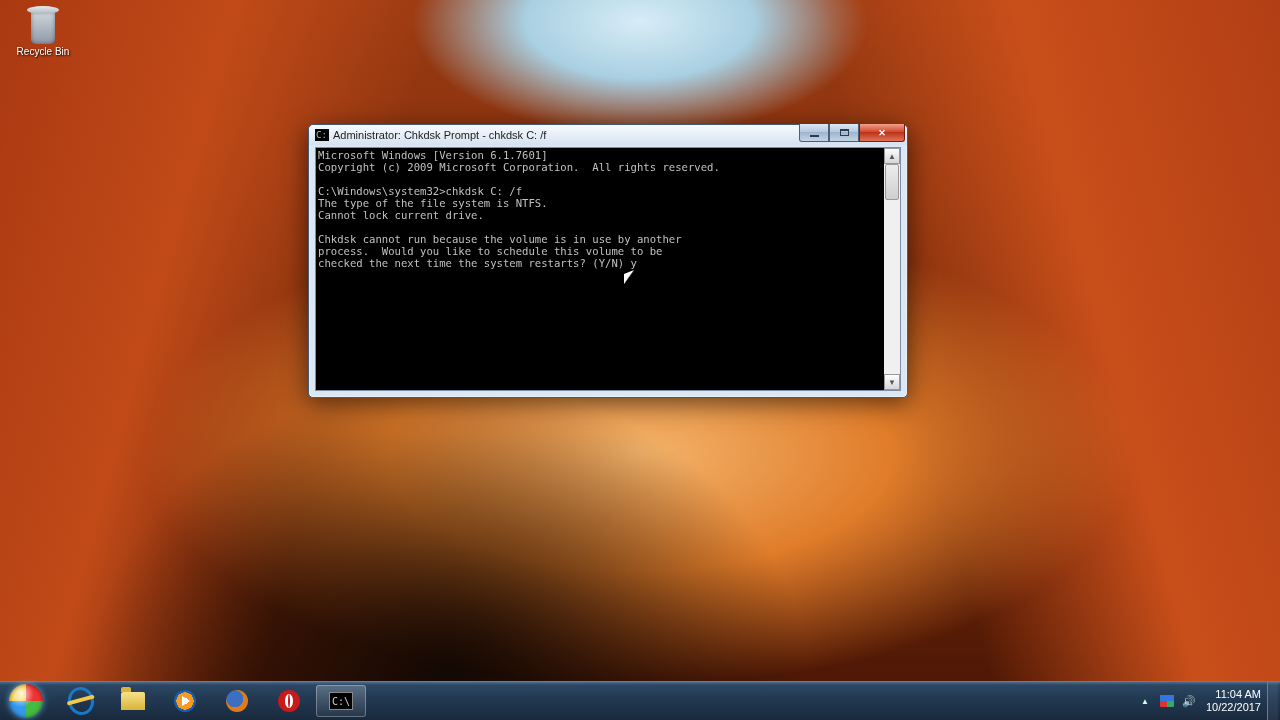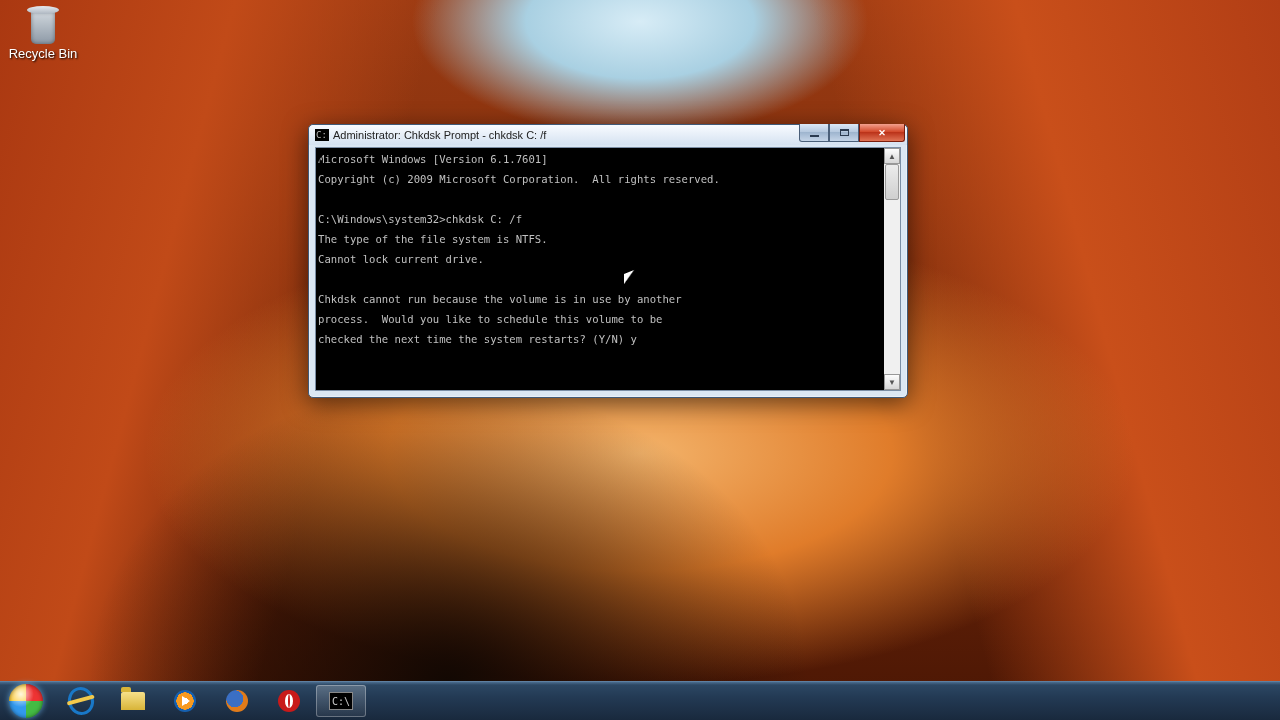--- a/index.html
+++ b/index.html
@@ -32,21 +32,21 @@
   }
 
   
   .desktop-icon {
     position: absolute;
     left: 8px;
     top: 4px;
     width: 70px;
     text-align: center;
     color: #fff;
-    font-size: 13px;
+    font-size: 10px;
     text-shadow: 1px 1px 2px #000;
   }
   .desktop-icon .bin {
     width: 36px; height: 40px;
     margin: 0 auto 2px;
     position: relative;
   }
   .desktop-icon .bin::before {
     content: "";
     position: absolute;
@@ -137,24 +137,23 @@
     border: 1px solid #7b8ea5;
     box-shadow: inset 0 0 0 1px #000;
     display: flex;
   }
   .cmd-text {
     flex: 1;
     padding: 1px 2px;
     color: #c0c0c0;
     font-family: "Lucida Console", Consolas, monospace;
     font-size: 10.6px;
-    line-height: 20px;
+    line-height: 12px;
     white-space: pre;
     overflow: hidden;
-    border-radius: 24px;
   }
   .cmd-scroll {
     width: 16px;
     background: #efefef;
     display: flex;
     flex-direction: column;
   }
   .sb-btn {
     height: 16px;
     background: linear-gradient(#fdfdfd, #d6d6d6);
@@ -324,13 +323,25 @@
         <div class="ico">
           <div class="ico-opera"></div>
         </div>
       </div>
     <div class="task-item active" title="Command Prompt">
         <div class="ico">
           <div class="ico-cmd">C:\</div>
         </div>
       </div>
   </div>
+  <div class="tray">
+    <div class="tray-ico chevron" title="Show hidden icons"></div>
+    <div class="tray-ico" title="Action Center">
+        <div class="flag"></div>
+      </div>
+    <div class="tray-ico speaker" title="Volume"></div>
+    <div class="clock">
+      <div>11:04 AM</div>
+      <div>10/22/2017</div>
+    </div>
+    <div class="showdesk" title="Show desktop"></div>
+  </div>
 </div>
 
 </body></html>

